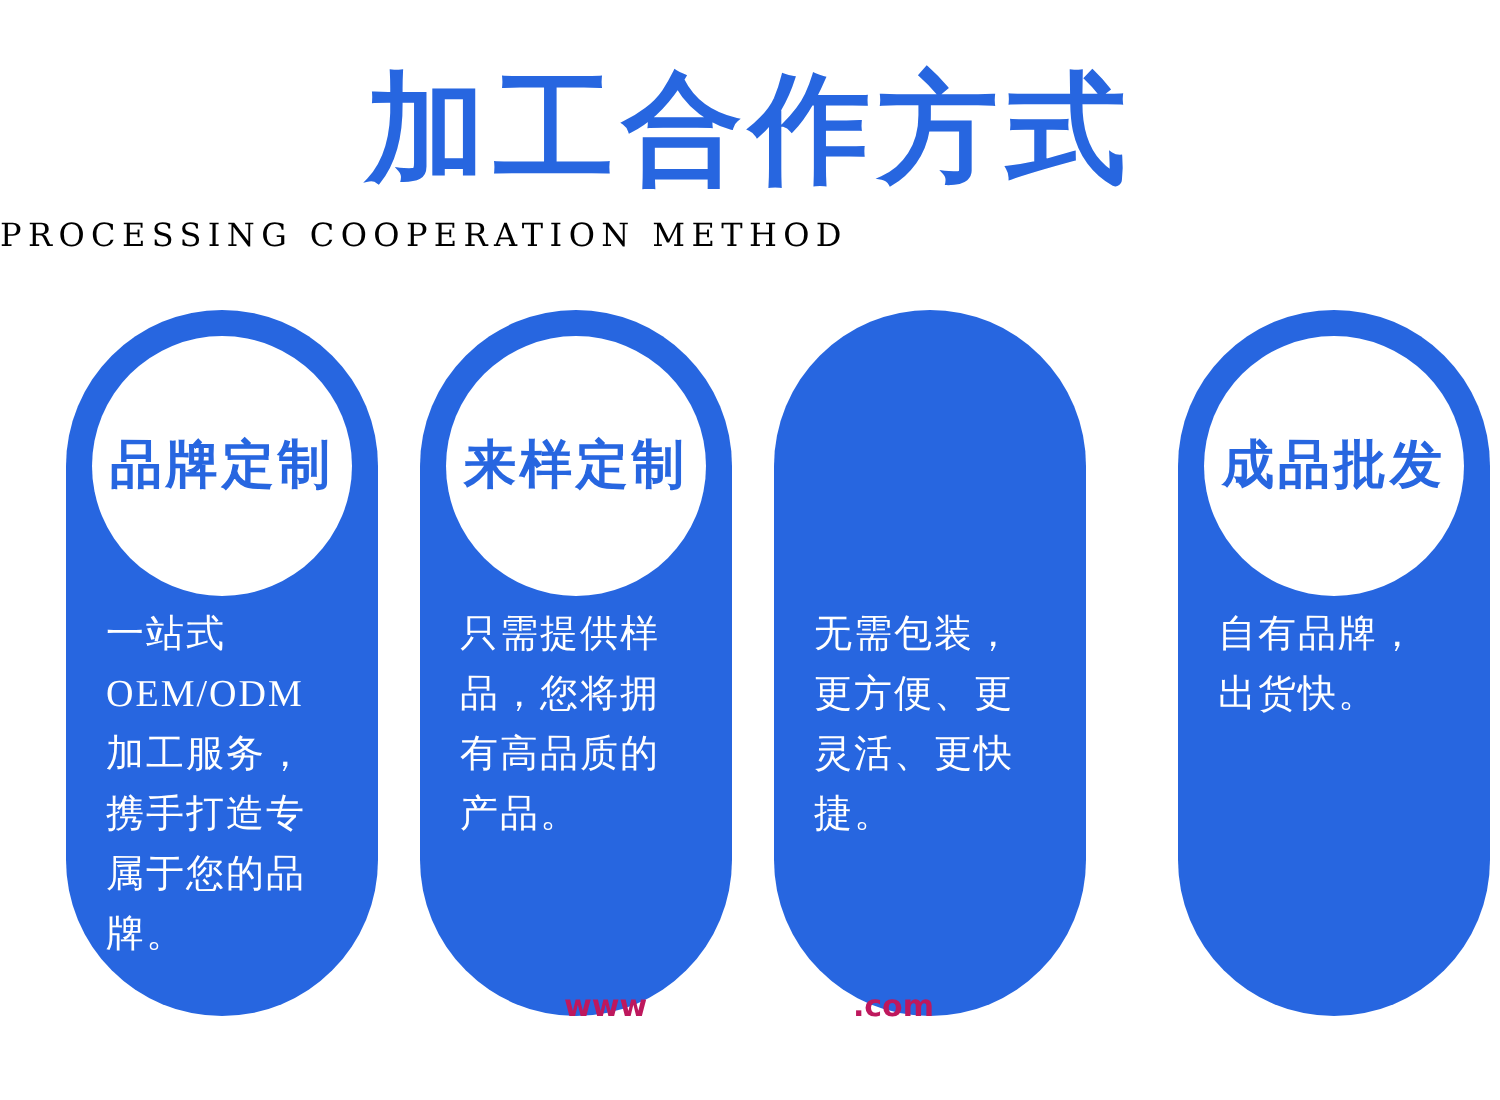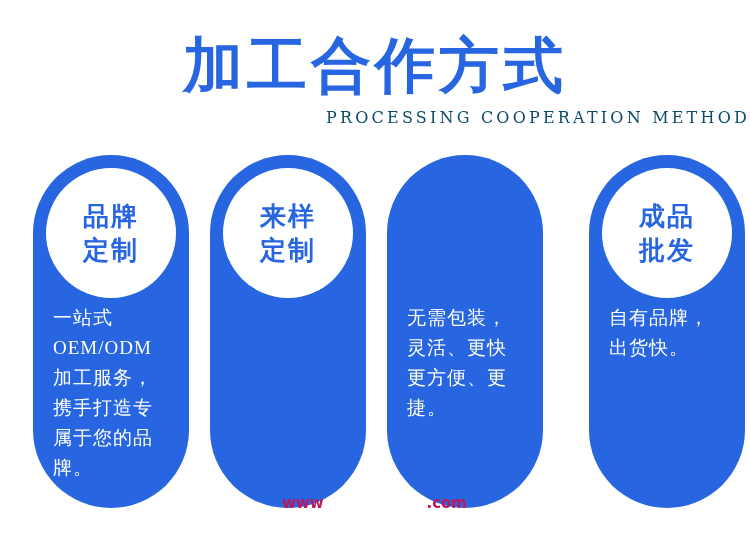--- a/index.html
+++ b/index.html
@@ -1,26 +1,26 @@
 <!DOCTYPE html>
 <html><head>
 <meta charset="utf-8">
 <style>
   html, body { margin:0; padding:0; }
   body { width:750px; height:550px; background:#ffffff; position:relative; overflow:hidden;
          font-family:"DejaVu Sans","Liberation Sans",sans-serif; }
   .title { position:absolute; left:0; width:750px; top:22px; text-align:center;
            font-size:60px; font-weight:bold; color:#2766e0; letter-spacing:4px; line-height:86px; }
-  .subtitle { position:absolute; left:0; width:750px; top:108px; text-align:right;
+  .subtitle { position:absolute; left:0; width:750px; top:108px; text-align:left;
               font-family:"DejaVu Serif","Liberation Serif",serif; font-size:16px;
-              letter-spacing:3.2px; color:#0c4a6e; }
+              letter-spacing:3.2px; color:#000000; }
   .card { position:absolute; top:155px; width:156px; height:353px; background:#2766e0;
           border-radius:78px; }
   .circle { position:absolute; left:13px; top:13px; width:130px; height:130px; border-radius:50%;
-            background:#ffffff; display:flex; flex-direction:column; align-items:center; justify-content:center; }
+            background:#ffffff; display:flex; flex-direction:row; align-items:center; justify-content:center; }
   .circle span { display:block; color:#2766e0; font-weight:bold; font-size:26px; line-height:34px; letter-spacing:2px; }
   .desc { position:absolute; left:20px; top:148px; width:125px; color:#ffffff; font-size:19px;
           line-height:30px; letter-spacing:1px; }
   .desc span { display:block; white-space:nowrap;font-family:Liberation Serif, serif; }
   .watermark { position:absolute; top:494px; left:282px; width:185px; height:20px; color:#be185d;
                font-size:15px; font-weight:bold; }
   .watermark .w1 { position:absolute; left:0; }
   .watermark .w2 { position:absolute; right:0; }
 </style>
 </head>
@@ -42,27 +42,33 @@
     <span>属于您的品</span>
     <span>牌。</span>
   </div>
 </div>
 
 <div class="card" style="left:210px;">
   <div class="circle">
     <span>来样</span>
     <span>定制</span>
   </div>
+  <div class="desc">
+    <span>只需提供样</span>
+    <span>品，您将拥</span>
+    <span>有高品质的</span>
+    <span>产品。</span>
+  </div>
 </div>
 
 <div class="card" style="left:387px;">
   <div class="desc">
     <span>无需包装，</span>
+    <span>更方便、更</span>
     <span>灵活、更快</span>
-    <span>更方便、更</span>
     <span>捷。</span>
   </div>
 </div>
 
 <div class="card" style="left:564px;margin-left:25px;">
   <div class="circle">
     <span>成品</span>
     <span>批发</span>
   </div>
   <div class="desc">

